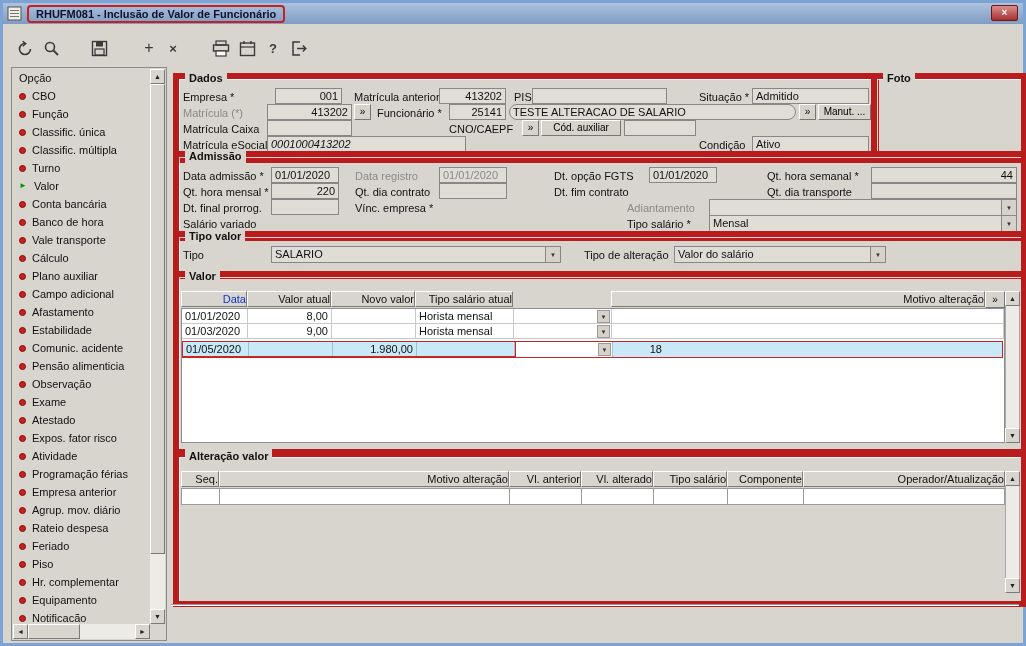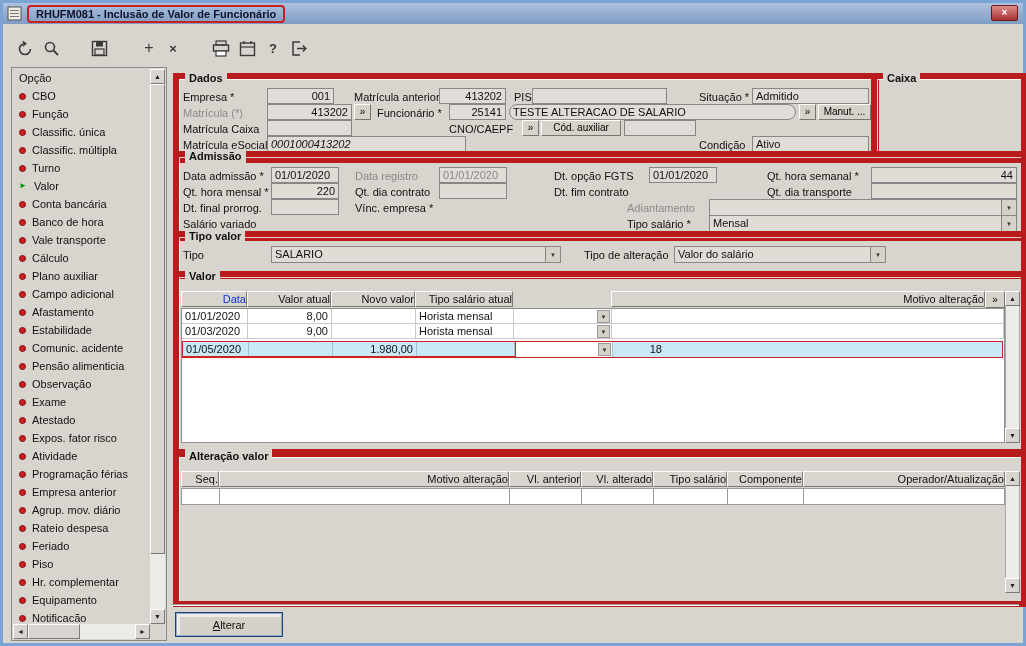--- a/index.html
+++ b/index.html
@@ -287,21 +287,21 @@
       <button class="sb-btn" style="right:0;top:0;">►</button>
     </div>
     <div class="corner"></div>
   </div>
 
   <div class="main">
 
     <div class="grp" style="left:2px;top:8px;width:694px;height:78px;">
       <span class="grp-title">Dados</span>
       <span class="lbl" style="left:4px;top:11px;">Empresa *</span>
-      <div class="fld num" style="left:88px;top:9px;width:67px;">001</div>
+      <div class="fld num" style="left:96px;top:9px;width:67px;">001</div>
       <span class="lbl" style="left:175px;top:11px;">Matrícula anterior</span>
       <div class="fld num" style="left:260px;top:9px;width:67px;">413202</div>
       <span class="lbl" style="left:335px;top:11px;">PIS</span>
       <div class="fld" style="left:353px;top:9px;width:135px;"></div>
       <span class="lbl" style="left:520px;top:11px;">Situação *</span>
       <div class="fld" style="left:573px;top:9px;width:117px;">Admitido</div>
 
       <span class="lbl dis" style="left:4px;top:27px;">Matrícula (*)</span>
       <div class="fld num" style="left:88px;top:25px;width:85px;">413202</div>
       <button class="sbtn" style="left:175px;top:25px;width:17px;">»</button>
@@ -318,21 +318,21 @@
       <button class="sbtn" style="left:362px;top:41px;width:80px;">Cód. auxiliar</button>
       <div class="fld" style="left:445px;top:41px;width:72px;"></div>
 
       <span class="lbl" style="left:4px;top:59px;">Matrícula eSocial</span>
       <div class="fld" style="left:88px;top:57px;width:199px;font-style:italic;">0001000413202</div>
       <span class="lbl" style="left:520px;top:59px;">Condição</span>
       <div class="fld" style="left:573px;top:57px;width:117px;">Ativo</div>
     </div>
 
     <div class="grp" style="left:700px;top:8px;width:144px;height:78px;">
-      <span class="grp-title">Caixa</span>
+      <span class="grp-title">Foto</span>
     </div>
 
     <div class="grp" style="left:2px;top:86px;width:842px;height:78px;">
       <span class="grp-title">Admissão</span>
       <span class="lbl" style="left:4px;top:12px;">Data admissão *</span>
       <div class="fld" style="left:92px;top:10px;width:68px;">01/01/2020</div>
       <span class="lbl dis" style="left:176px;top:12px;">Data registro</span>
       <div class="fld dis" style="left:260px;top:10px;width:68px;">01/01/2020</div>
       <span class="lbl" style="left:375px;top:12px;">Dt. opção FGTS</span>
       <div class="fld" style="left:470px;top:10px;width:68px;">01/01/2020</div>
@@ -439,16 +439,15 @@
         <div class="acell" style="left:546px;width:76px;"></div>
         <div class="acell" style="left:622px;width:200px;border-right:none;"></div>
       </div>
       <div class="vsb" style="left:826px;top:14px;height:122px;">
         <button class="sb-btn" style="top:-1px;">▲</button>
         <button class="sb-btn" style="bottom:-1px;">▼</button>
       </div>
     </div>
 
     <div class="etch" style="left:0;top:539px;width:848px;"></div>
-    <button class="alterar" style="left:4px;top:547px;width:108px;height:25px;"><span class="accel">A</span><span>lterar</span></button>
   </div>
 
 </div>
 
 </body></html>

